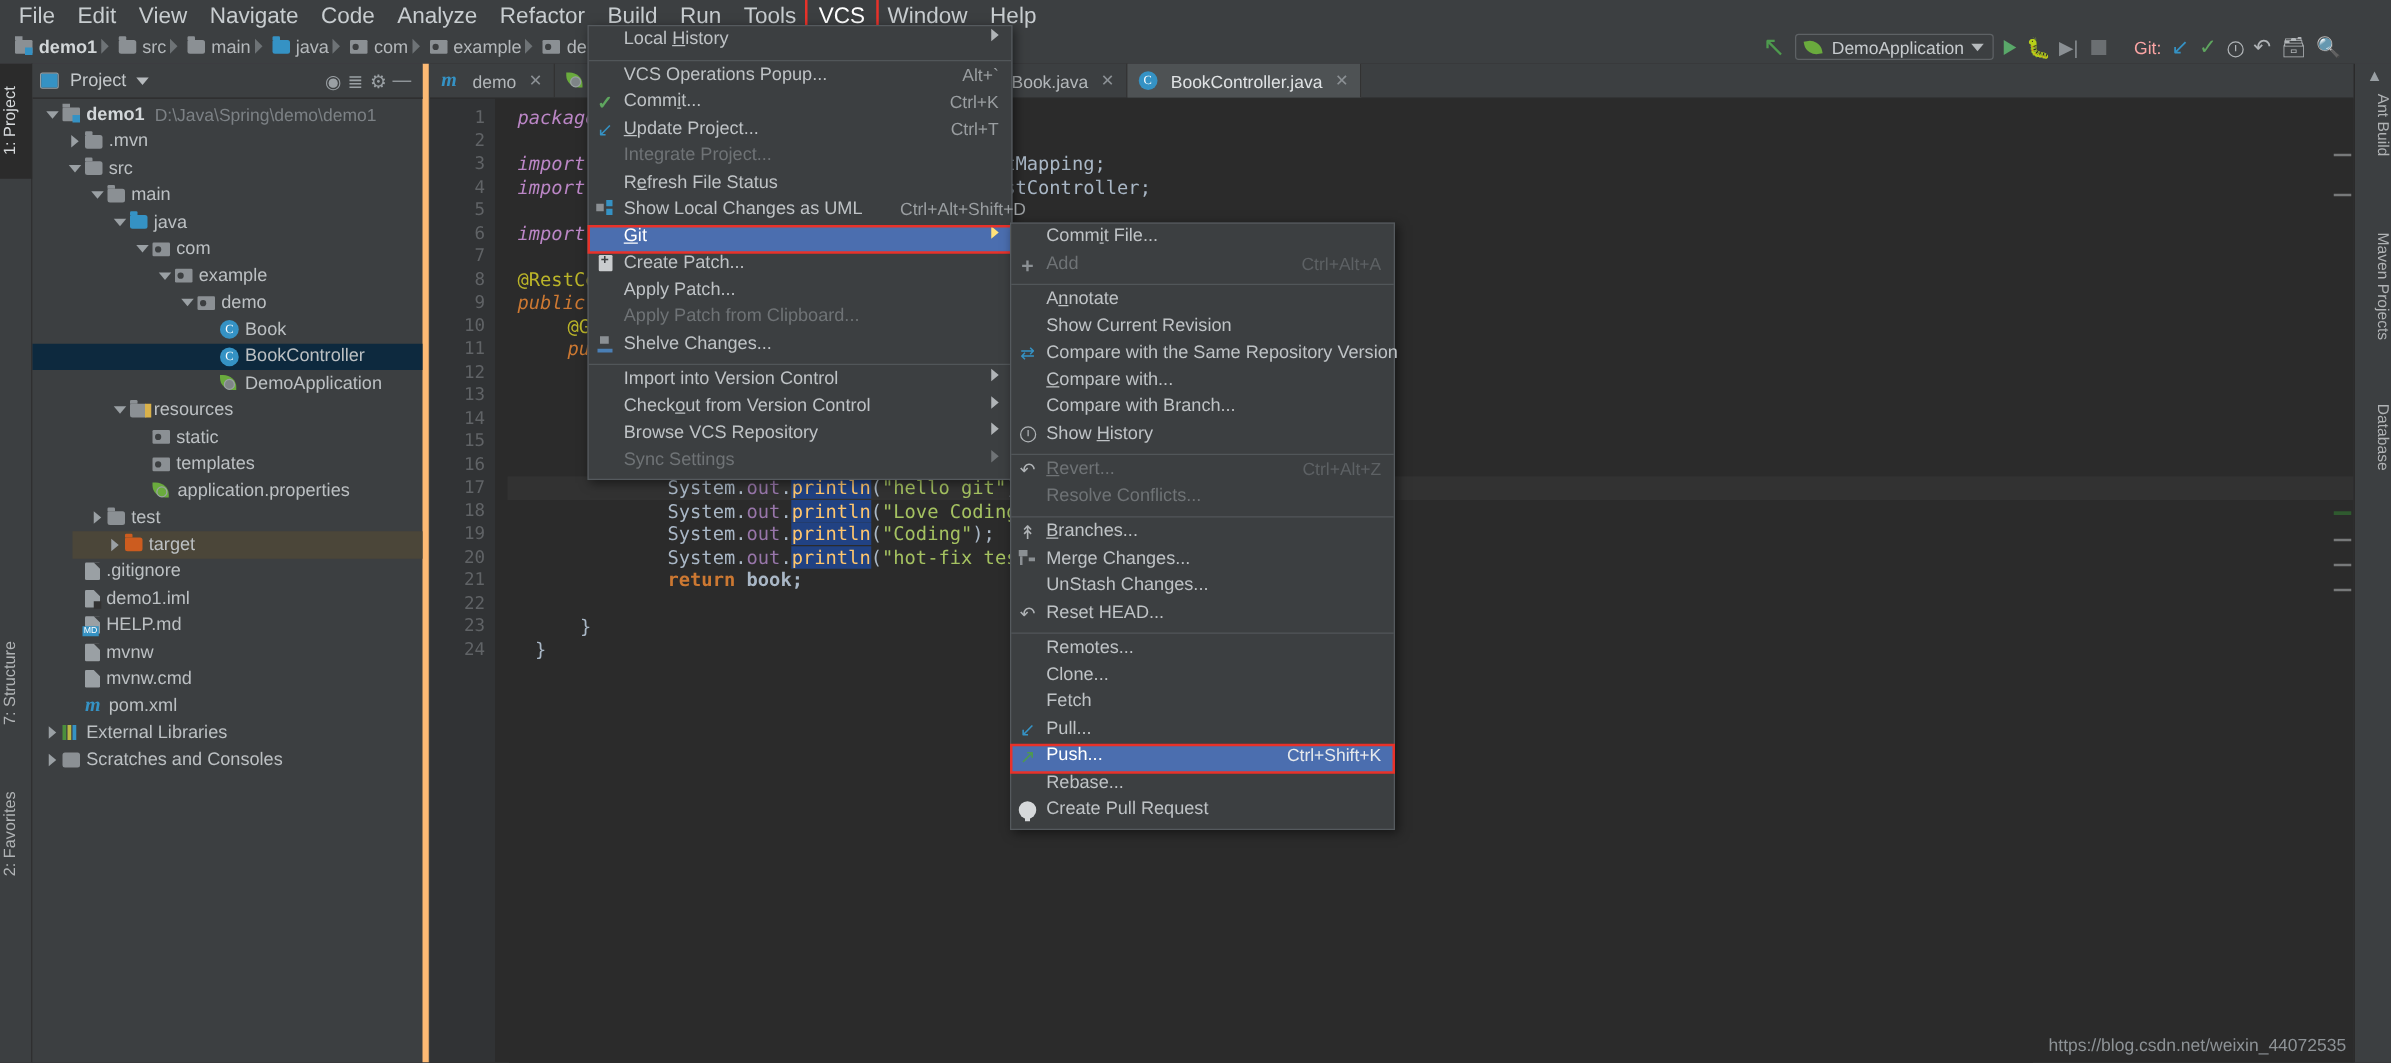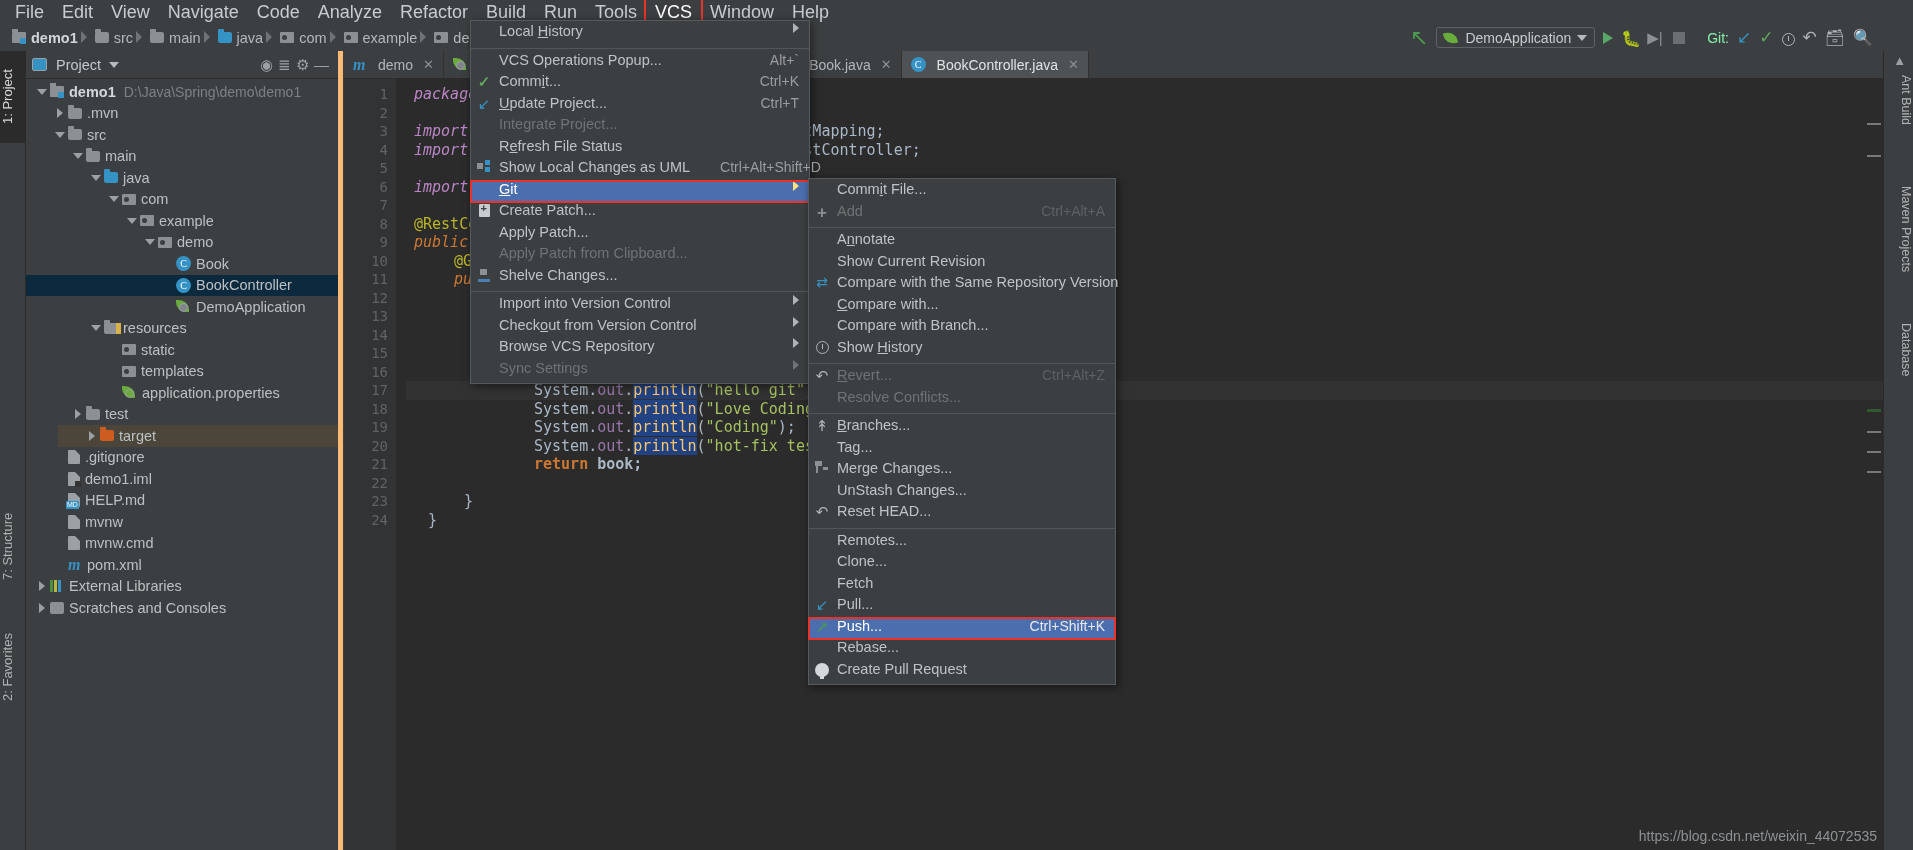--- a/index.html
+++ b/index.html
@@ -278,21 +278,21 @@
     <span style="color:#4e9a4e;font-size:22px;line-height:1;transform:rotate(0deg);display:inline-block;">↖</span>
     <span class="runcfg">
       <span class="ico ico-leaf" style="margin-right:2px;"></span>
       <span>DemoApplication</span>
       <span class="tri-down-sm"></span>
     </span>
     <span class="tri-right"></span>
     <span class="tb-ico" style="color:#6a9c3f;font-size:16px;">🐛</span>
     <span class="tb-ico" style="color:#8b9094;font-size:15px;">▶|</span>
     <span class="tb-ico" style="display:inline-block;width:12px;height:12px;background:#6b6f72;"></span>
-    <span style="margin-left:14px;color:#86efac;font-size:14px;">Git:</span>
+    <span style="margin-left:14px;color:#fca5a5;font-size:14px;">Git:</span>
     <span style="color:#3592c4;font-size:17px;">↙</span>
     <span style="color:#5fa65f;font-size:17px;">✓</span>
     <span class="gi-clock"></span>
     <span style="color:#b0b4b7;font-size:17px;">↶</span>
     <span style="color:#b0b4b7;font-size:16px;">🗃</span>
     <span style="color:#b0b4b7;font-size:16px;">🔍</span>
   </div>
 
   <div id="leftstrip">
     <div class="vtab active" style="top:0;height:92px;"><span>1: Project</span></div>
@@ -759,24 +759,20 @@
       <div class="mrow disabled">
         <span class="micon"></span>
         <span class="mlabel">Resolve Conflicts...</span>
       </div>
       <div class="msep"></div>
       <div class="mrow">
         <span class="micon"><span class="gi gi-branch">↟</span></span>
         <span class="mlabel"><span class="u">B</span>ranches...</span>
       </div>
       <div class="mrow">
-        <span class="micon"></span>
-        <span class="mlabel">Tag...</span>
-      </div>
-      <div class="mrow">
         <span class="micon"><span class="gi" style="display:inline-block;width:14px;height:12px;position:relative;top:1px;"><span style="position:absolute;left:0;top:0;width:7px;height:5px;background:#8b9094;"></span><span style="position:absolute;left:1px;top:5px;width:2px;height:7px;background:#8b9094;"></span><span style="position:absolute;left:8px;top:6px;width:5px;height:3px;background:#8b9094;"></span></span></span>
         <span class="mlabel">Merge Changes...</span>
       </div>
       <div class="mrow">
         <span class="micon"></span>
         <span class="mlabel">UnStash Changes...</span>
       </div>
       <div class="mrow">
         <span class="micon"><span class="gi gi-undo">↶</span></span>
         <span class="mlabel">Reset HEAD...</span>

